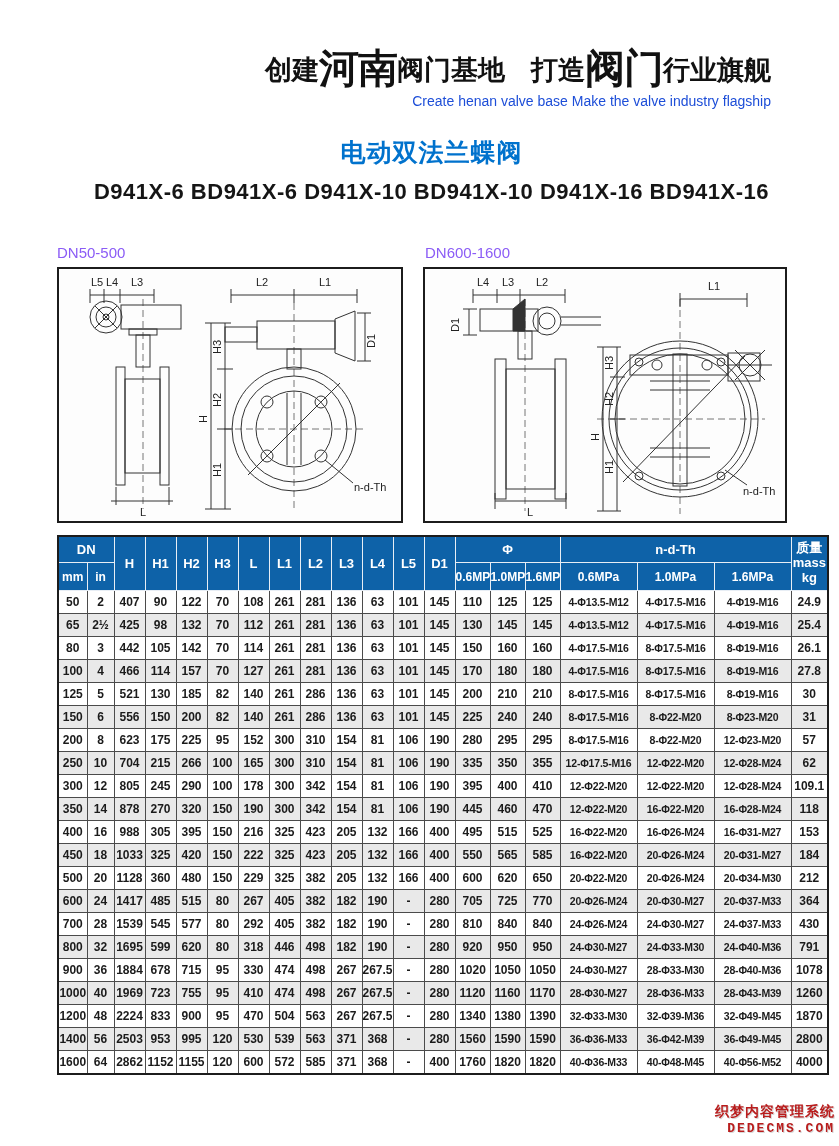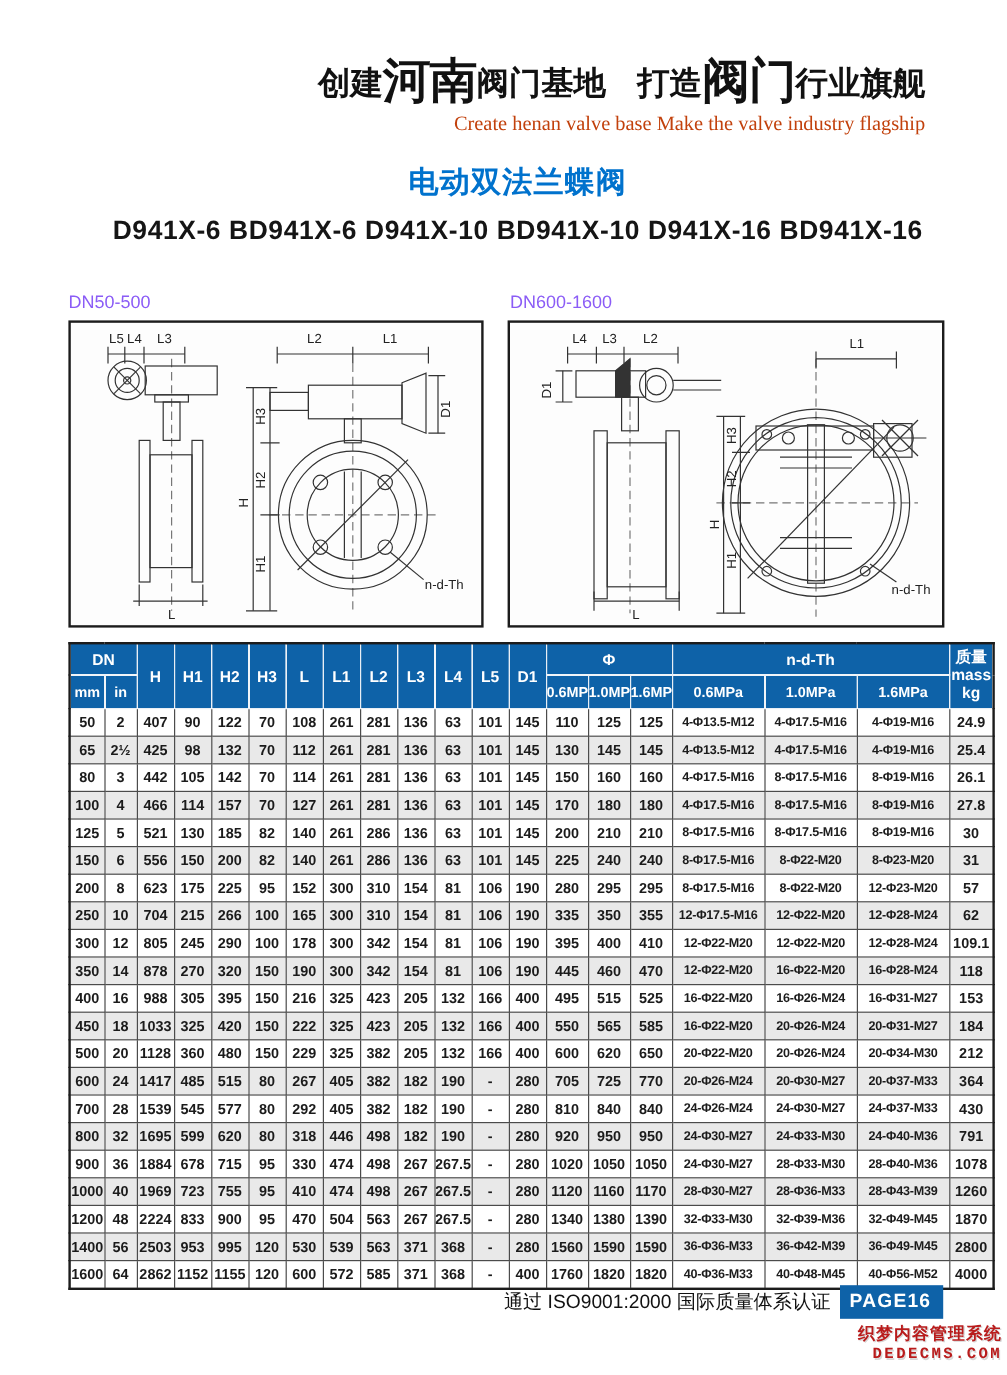--- a/index.html
+++ b/index.html
@@ -9,21 +9,21 @@
     overflow:hidden;
   }
   .page{position:absolute;inset:0;}
 
   
   .masthead{position:absolute;top:48px;right:68px;text-align:right;line-height:1;}
   .slogan-cn{white-space:nowrap;color:#111;font-weight:700;}
   .slogan-cn .s{font-size:27px;vertical-align:baseline;text-align:right;}
   .slogan-cn .b{font-size:40px;vertical-align:-3px;letter-spacing:-1px;}
   .slogan-cn .gap{display:inline-block;width:26px;}
-  .slogan-en{margin-top:6px;font-size:17px;color:#c2410c;white-space:nowrap;font-family:Liberation Serif, serif;}
+  .slogan-en{margin-top:6px;font-size:14px;color:#1d4ed8;white-space:nowrap;}
 
   
   .titles{position:absolute;top:140px;left:12px;width:100%;text-align:center;line-height:1;}
   .title-cn{margin:0;font-size:25px;font-weight:700;color:#0072cd;letter-spacing:1px;}
   .title-en{margin:12px 0 0 0;font-size:18px;font-weight:700;color:#0072cd;}
   .models{margin-top:16px;font-size:22px;font-weight:700;color:#151515;letter-spacing:0.5px;}
 
   
   .fig-title{position:absolute;font-size:15px;color:#8b5cf6;}
   .fig-title.left{left:57px;top:244px;}
@@ -758,21 +758,18 @@
             <td>1820</td>
             <td class="nd">40-Φ36-M33</td>
             <td class="nd">40-Φ48-M45</td>
             <td class="nd">40-Φ56-M52</td>
             <td>4000</td>
           </tr>
         </tbody>
     </table>
   </div>
 
-  <div class="footer">
-    <span class="iso">通过 ISO9001:2000 国际质量体系认证</span><span class="page-badge">PAGE16</span>
-  </div>
   <div class="watermark">
     <div class="w1">织梦内容管理系统</div>
     <div class="w2">DEDECMS.COM</div>
   </div>
 
 </div>
 
 </body></html>

